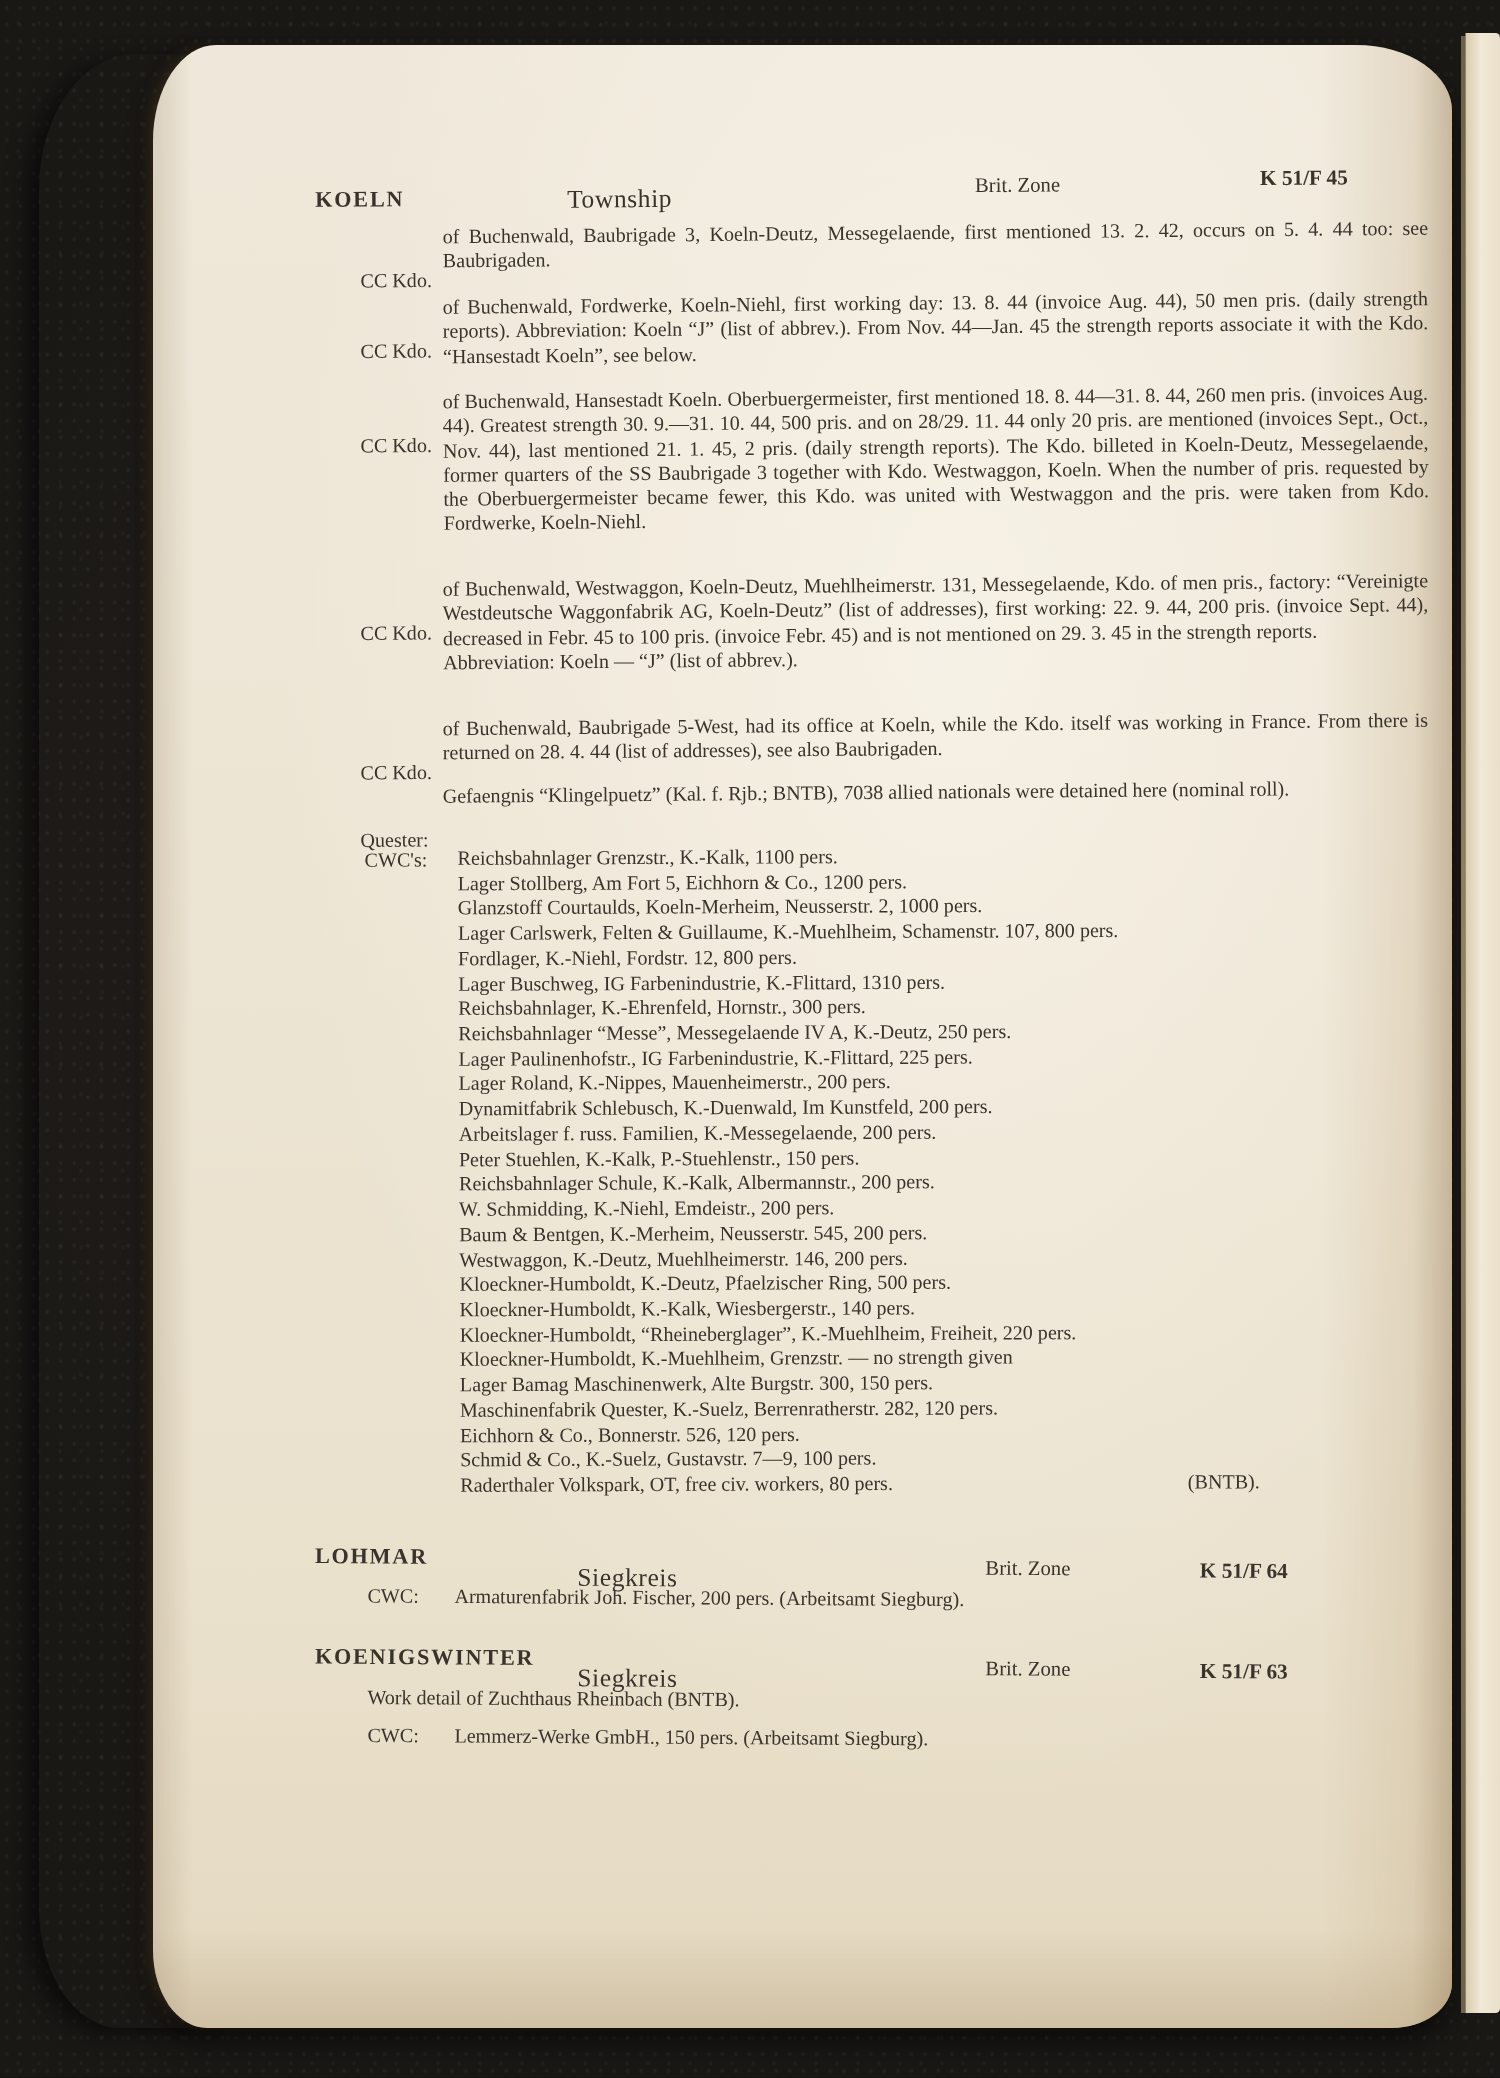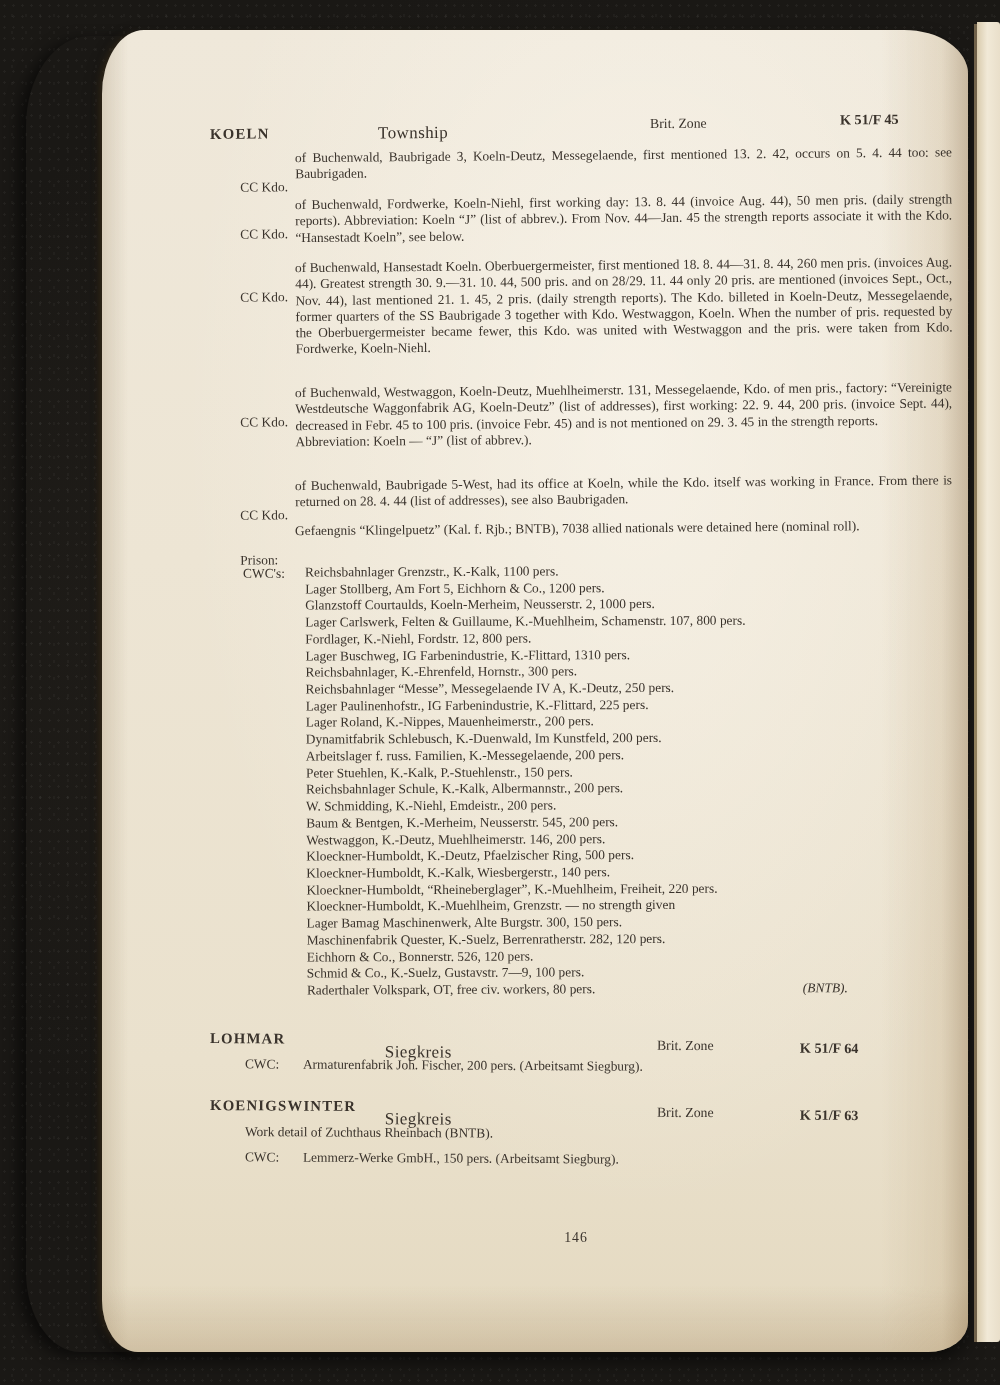--- a/index.html
+++ b/index.html
@@ -61,21 +61,21 @@
   .hdr-lohmar .district,.hdr-koenig .district{left:185px;margin-top:12px;}
   .hdr-lohmar .zone,.hdr-koenig .zone{top:5px;left:457px;}
   .hdr-lohmar .ref,.hdr-koenig .ref{top:6px;text-align:right;}
   .entry{left:200px;width:752px;padding-left:95px;box-sizing:border-box;text-align:justify;}
   .entry .lbl{position:absolute;left:40px;top:0;margin-top:29px;}
   .e1{top:151px;} .e2{top:198px;} .e3{top:261px;} .e4{top:386px;} .e5{top:479px;} .eprison{top:524px;}
   .abbr-line{text-align:left;}
   .cwc{left:200px;top:565px;width:760px;}
   .cwc .lbl{position:absolute;left:43px;top:1px;}
   .cwc-item{position:relative;margin-left:105px;height:16.72px;white-space:nowrap;}
-  .cwc-note{position:absolute;left:496px;top:0;font-style:italic;}
+  .cwc-note{position:absolute;left:485px;top:0;}
   .secline{left:200px;width:752px;padding-left:103px;box-sizing:border-box;}
   .secline .lbl{position:absolute;left:45px;top:0;}
   .lohmar-cwc{top:1056px;} .koenig-cwc{top:1149px;}
   .koenig-intro{left:245px;top:1124px;width:700px;}
   .pagenum{left:200px;top:1230px;width:752px;text-align:center;font-size:13.8px;letter-spacing:1px;}
 </style>
 </head>
 <body>
 
 <div class="scene">
@@ -106,21 +106,21 @@
   <div class="txt entry e4 tiltA">
     <span class="lbl">CC Kdo.</span>
     <span>of Buchenwald, Westwaggon, Koeln-Deutz, Muehlheimerstr. 131, Messegelaende, Kdo. of men pris., factory: “Vereinigte Westdeutsche Waggonfabrik AG, Koeln-Deutz” (list of addresses), first working: 22. 9. 44, 200 pris. (invoice Sept. 44), decreased in Febr. 45 to 100 pris. (invoice Febr. 45) and is not mentioned on 29. 3. 45 in the strength reports.</span>
     <div class="abbr-line">Abbreviation: Koeln — “J” (list of abbrev.).</div>
   </div>
   <div class="txt entry e5 tiltA">
     <span class="lbl">CC Kdo.</span>
     <span>of Buchenwald, Baubrigade 5-West, had its office at Koeln, while the Kdo. itself was working in France.  From there is returned on 28. 4. 44 (list of addresses), see also Baubrigaden.</span>
   </div>
   <div class="txt entry eprison tiltA">
-    <span class="lbl">Prison:</span>
+    <span class="lbl">Quester:</span>
     <span>Gefaengnis “Klingelpuetz” (Kal. f. Rjb.; BNTB), 7038 allied nationals were detained here (nominal roll).</span>
   </div>
 
   <div class="txt cwc tiltB">
     <span class="lbl">CWC's:</span>
     <div class="cwc-item">Reichsbahnlager Grenzstr., K.-Kalk, 1100 pers.</div>
     <div class="cwc-item">Lager Stollberg, Am Fort 5, Eichhorn &amp; Co., 1200 pers.</div>
     <div class="cwc-item">Glanzstoff Courtaulds, Koeln-Merheim, Neusserstr. 2, 1000 pers.</div>
     <div class="cwc-item">Lager Carlswerk, Felten &amp; Guillaume, K.-Muehlheim, Schamenstr. 107, 800 pers.</div>
     <div class="cwc-item">Fordlager, K.-Niehl, Fordstr. 12, 800 pers.</div>
@@ -166,14 +166,13 @@
     <span class="district">Siegkreis</span>
     <span class="zone">Brit. Zone</span>
     <span class="ref">K 51/F 63</span>
   </div>
   <div class="txt koenig-intro tiltC">Work detail of Zuchthaus Rheinbach (BNTB).</div>
   <div class="txt secline koenig-cwc tiltC">
     <span class="lbl">CWC:</span>
     <span>Lemmerz-Werke GmbH., 150 pers. (Arbeitsamt Siegburg).</span>
   </div>
 
-  <div class="txt pagenum">146</div>
 </div>
 
 </body></html>

